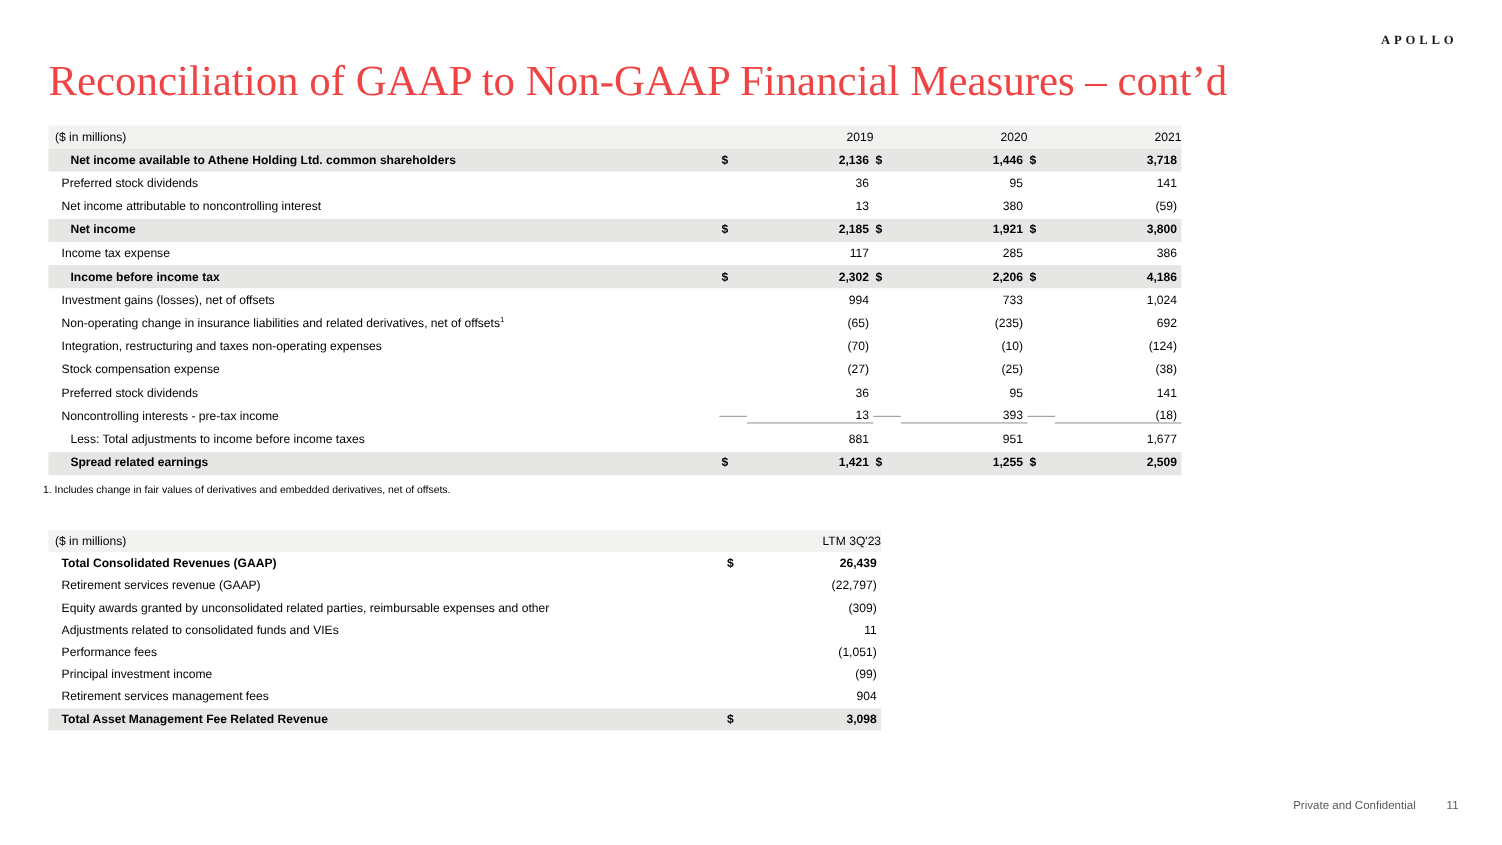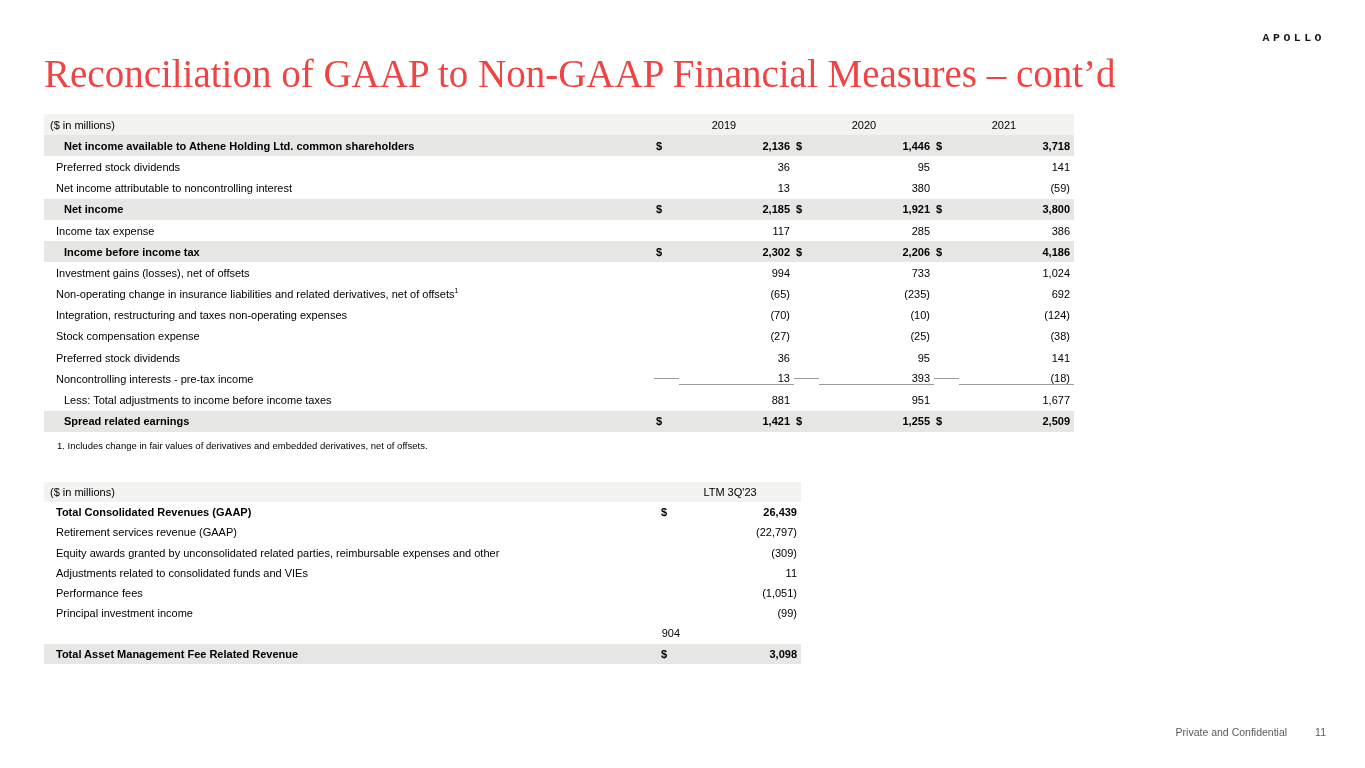--- a/index.html
+++ b/index.html
@@ -3,21 +3,21 @@
 <meta charset="utf-8">
 <style>
   * { margin:0; padding:0; box-sizing:border-box; }
   html,body { background:#ffffff; }
   .slide {
     position:relative; width:1365px; height:768px; background:#ffffff;
     font-family:"Liberation Sans", sans-serif; color:#000; overflow:hidden;
   }
   .logo {
     position:absolute; top:31px; right:40px;
-    font-family:Liberation Mono, monospace; font-size:11.5px; font-weight:600;
+    font-family:Liberation Serif, serif; font-size:11.5px; font-weight:600;
     letter-spacing:3.5px; color:#16161f;
   }
   .title {
     position:absolute; left:44px; top:50px; width:1280px;
     font-family:"Liberation Serif", serif; font-size:39px; font-weight:400;
     line-height:48px; color:#ef4444; white-space:nowrap;
   }
   .fin-table { position:absolute; left:44px; }
   .table1 { top:114px; width:1030px; }
   .table2 { top:482px; width:757px; }
@@ -25,27 +25,27 @@
   .table1 .row { grid-template-columns:610px 25px 115px 25px 115px 25px 115px; height:21.2px; }
   .table2 .row { grid-template-columns:615px 25px 117px; height:20.2px; }
   .row.header-row { background:#f2f2f1; }
   .row.total { background:#e6e6e4; font-weight:bold; }
   .row.bold { font-weight:bold; }
   .cell { overflow:hidden; white-space:nowrap; }
   .cell.label { padding-left:20px; }
   .row.header-row .cell.label { padding-left:6px; }
   .row.sub .cell.label { padding-left:12px; }
   .table2 .cell.label { padding-left:12px; }
-  .cell.year { grid-column:span 2; text-align:center; }
+  .cell.year { grid-column:span 2; text-align:right; }
   .cell.dollar { text-align:left; padding-left:2px; }
   .cell.value { text-align:right; padding-right:4px; }
   .row.rule .cell.num { border-bottom:1px solid #9a9a9a; }
   sup { font-size:7px; vertical-align:super; line-height:0; }
   .footnote {
-    position:absolute; left:57px; top:440px; font-size:9.5px; color:#000;
+    position:absolute; left:39px; top:440px; font-size:9.5px; color:#000;
   }
   .footer {
     position:absolute; top:726px; right:39px; display:flex; gap:28px;
     font-size:10.5px; color:#5a5a5a;
   }
 </style>
 </head>
 <body>
 
 <div class="slide">
@@ -218,20 +218,21 @@
         <div class="cell label">Performance fees</div>
         <div class="cell dollar num"></div>
         <div class="cell value num">(1,051)</div>
       </div>
       <div class="row plain">
         <div class="cell label">Principal investment income</div>
         <div class="cell dollar num"></div>
         <div class="cell value num">(99)</div>
       </div>
       <div class="row plain">
+        <div class="cell label">Retirement services management fees</div>
         <div class="cell dollar num"></div>
         <div class="cell value num">904</div>
       </div>
       <div class="row total">
         <div class="cell label">Total Asset Management Fee Related Revenue</div>
         <div class="cell dollar num">$</div>
         <div class="cell value num">3,098</div>
       </div>
     </div>
 

